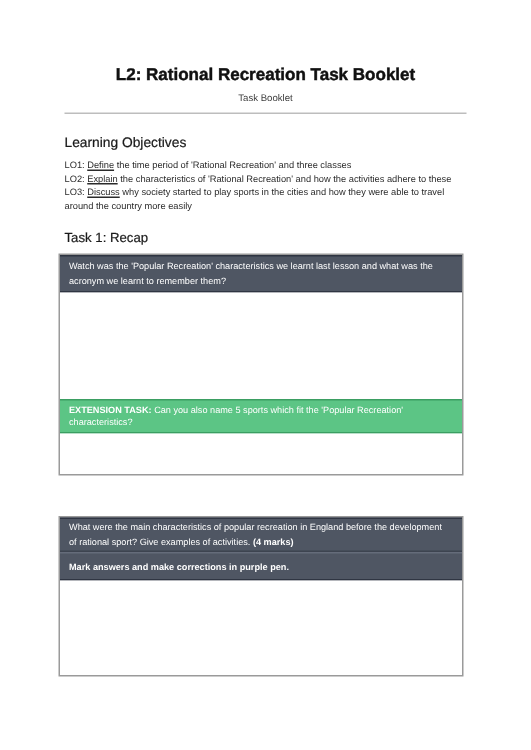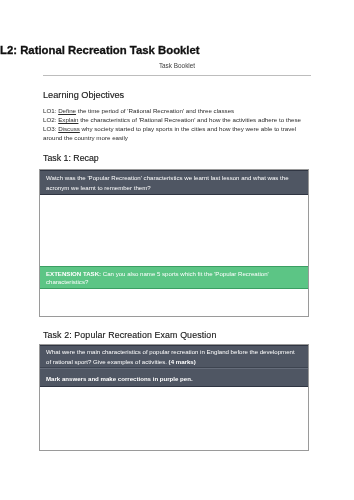--- a/index.html
+++ b/index.html
@@ -4,21 +4,21 @@
 <style>
   html, body {
     margin: 0; padding: 0;
     width: 354px; height: 500px;
     background: #ffffff;
     font-family: "Liberation Sans", sans-serif;
     -webkit-font-smoothing: antialiased;
   }
   .page { position: relative; width: 354px; height: 500px; overflow: hidden; background:#fff; }
   .doc-title {
-    position:absolute; left:0; top:43.6px; width:354px; 
+    position:absolute; left:0; top:43.6px; width:354px; text-align:center;
     font-size:11.35px; font-weight:700; color:#111111; letter-spacing:0px; -webkit-text-stroke:0.3px #111111;
   }
   .doc-subtitle {
     position:absolute; left:0; top:61.5px; width:354px; text-align:center;
     font-size:6.4px; font-weight:400; color:#3d3d3d;
   }
   .rule { position:absolute; left:43px; top:75px; width:268px; height:1px; background:#bdbdbd; }
   .h-lo { position:absolute; left:43px; top:90px; font-size:9.2px; font-weight:400; color:#1a1a1a; -webkit-text-stroke:0.14px #1a1a1a; }
   .lo-list { position:absolute; left:43px; top:105.9px; width:272px; font-size:6.2px; color:#2b2b2b; line-height:9.05px; }
   .lo-list u { text-decoration: underline; }
@@ -65,21 +65,20 @@
     <div class="row dark">
       <div class="cell q1">Watch was the 'Popular Recreation' characteristics we learnt last lesson and what was the acronym we learnt to remember them?</div>
     </div>
     <div class="row blank" id="t1-answer"></div>
     <div class="row green">
       <div class="cell tight"><b>EXTENSION TASK:</b><span> Can you also name 5 sports which fit the 'Popular Recreation' characteristics?</span></div>
     </div>
     <div class="row blank" id="t1-ext-answer"></div>
   </div>
 
-  <div class="h-task" id="h-task2">Task 2: Popular Recreation Exam Question</div>
 
   <div class="tbl" id="tbl2">
     <div class="row dark has-next">
       <div class="cell"><span>What were the main characteristics of popular recreation in England before the development of rational sport? Give examples of activities. </span><b>(4 marks)</b></div>
     </div>
     <div class="row dark">
       <div class="cell instruction"><b>Mark answers and make corrections in purple pen.</b></div>
     </div>
     <div class="row blank" id="t2-answer"></div>
   </div>

